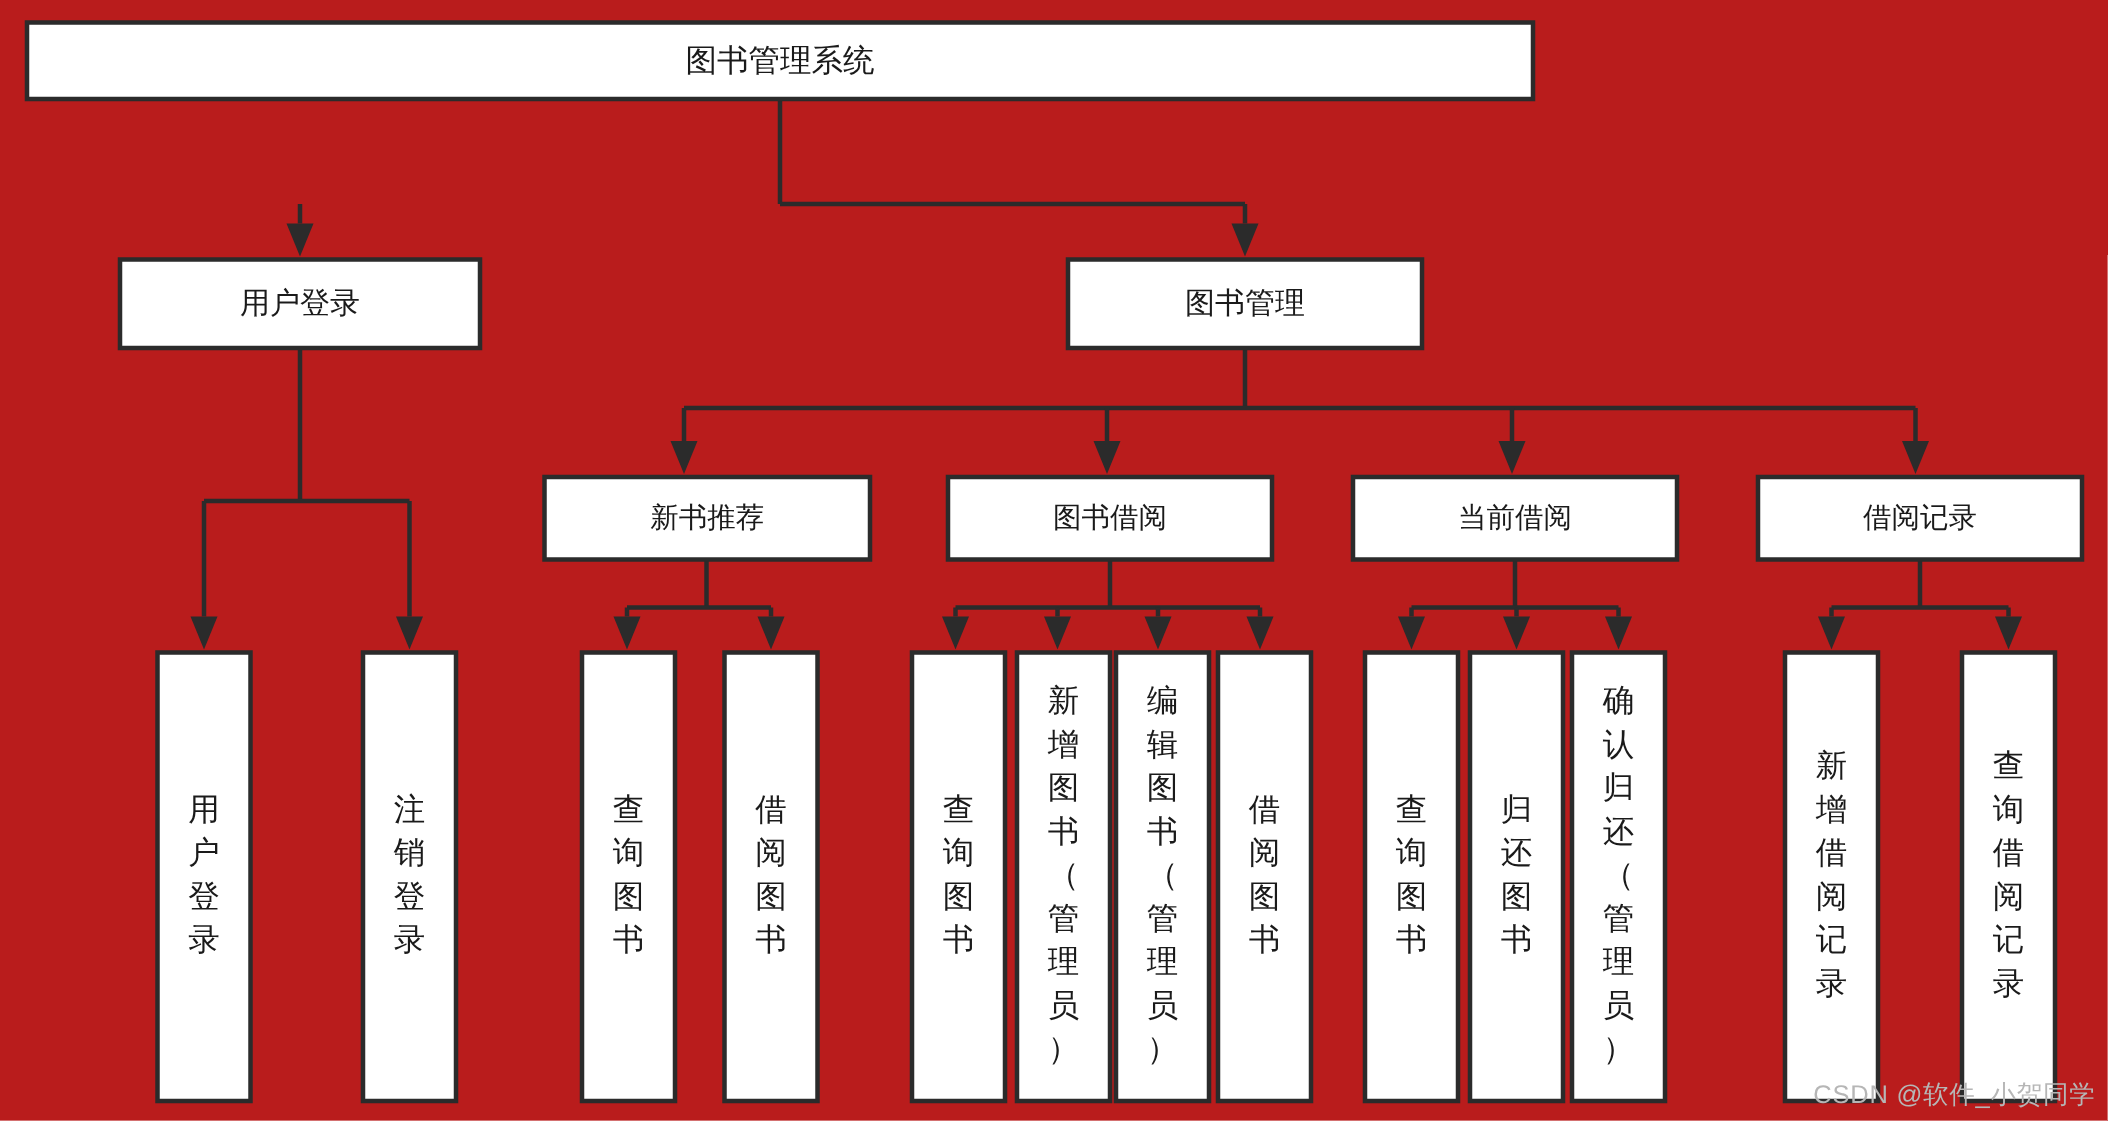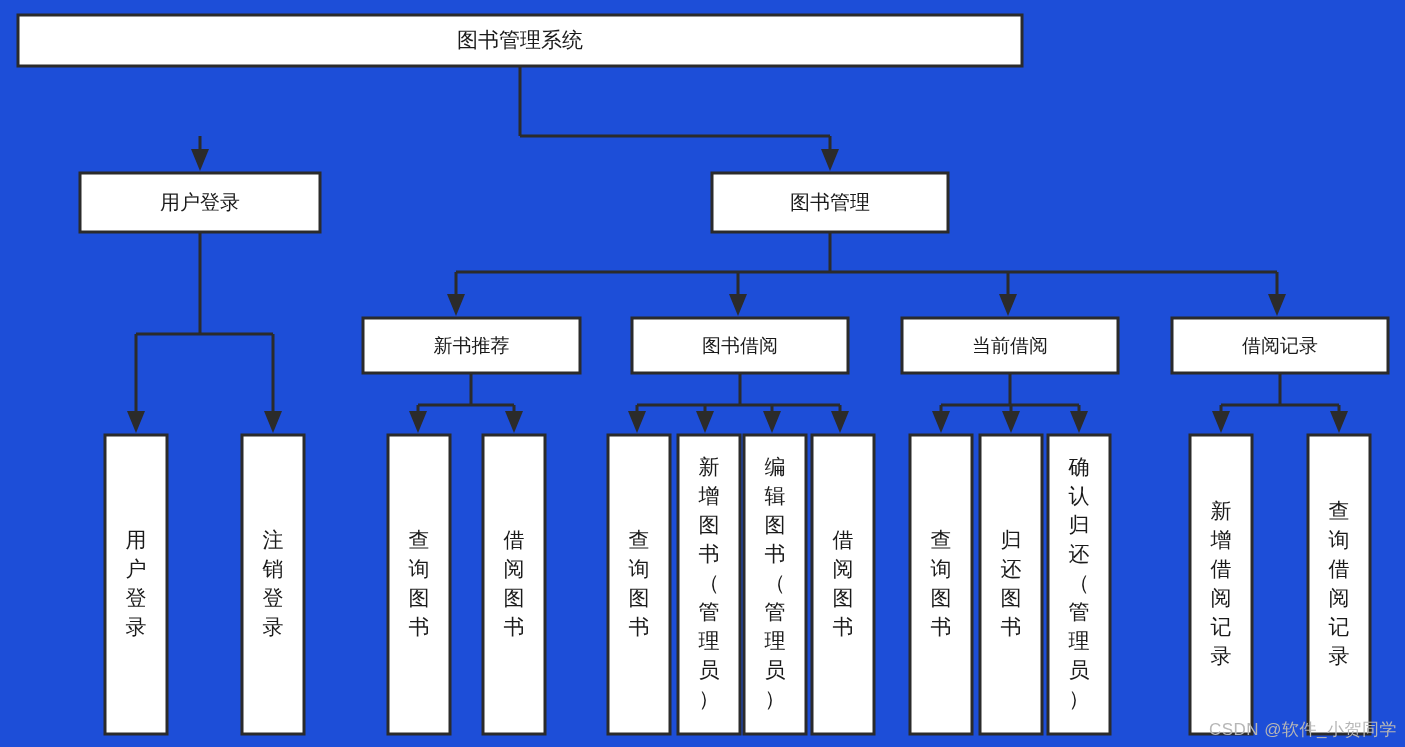--- a/index.html
+++ b/index.html
@@ -1,21 +1,21 @@
 <!DOCTYPE html>
 <html><head>
 <meta charset="utf-8">
 <style>
   html,body{margin:0;padding:0;background:#ffffff;}
   body{
     width:1405px;height:747px;
     font-family:"Liberation Sans","DejaVu Sans",sans-serif;
     overflow:hidden;
   }
-  #diagram-root{position:relative;width:1405px;height:747px;background:#1d4ed8;}
+  #diagram-root{position:relative;width:1405px;height:747px;background:#b91c1c;}
   svg.diagram-canvas{position:absolute;left:0;top:0;width:1405px;height:747px;display:block;}
 
   .node-box{
     fill:#ffffff;
     stroke:#2b2b2b;
     stroke-width:3;
   }
   .node-label{
     font-family:"Liberation Sans","DejaVu Sans",sans-serif;
     fill:#1a1a1a;

